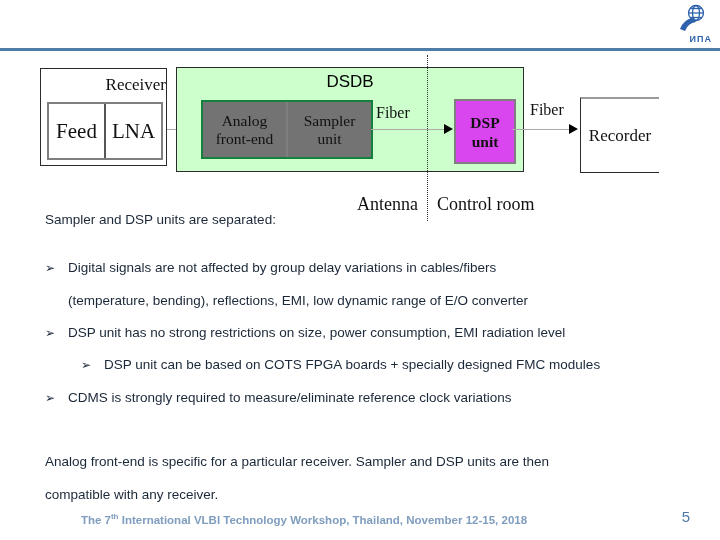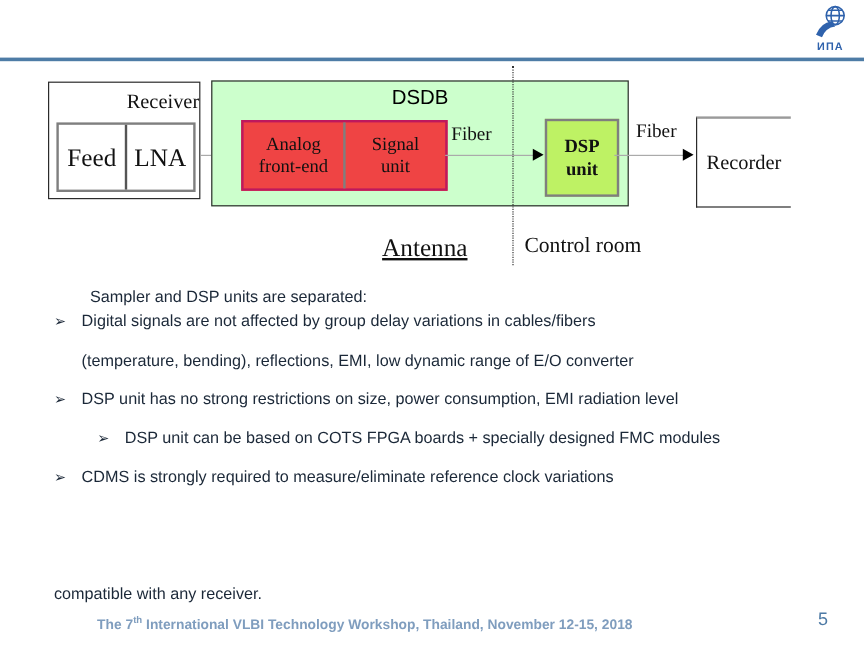--- a/index.html
+++ b/index.html
@@ -8,21 +8,21 @@
     font-family:"Liberation Sans",sans-serif;overflow:hidden;
   }
   
   .slide-title{
     position:absolute;left:30px;top:14px;
     font-size:19px;font-weight:bold;color:#9e3b3a;letter-spacing:0px;
   }
   .header-rule{
     position:absolute;left:0;top:48px;width:720px;height:3px;background:#4e7ca6;
   }
-  .logo{position:absolute;right:8px;top:3px;width:40px;height:44px;text-align:center;}
+  .logo{position:absolute;right:8px;top:3px;width:40px;height:44px;text-align:right;}
   .logo svg{display:block;margin:0 auto;}
   .logo-text{font-size:9px;font-weight:bold;color:#2f62ac;line-height:8px;letter-spacing:1px;}
   
   .diagram{position:absolute;left:0;top:0;width:720px;height:225px;font-family:"Liberation Serif","DejaVu Serif",serif;color:#111;}
   .receiver-box{
     position:absolute;left:40px;top:68px;width:127px;height:98px;
     background:#fff;border:1.5px solid #2b2b2b;box-sizing:border-box;
   }
   .receiver-title{position:absolute;top:6px;left:0;width:100%;text-align:right;font-size:17px;}
   .feed-lna{
@@ -34,27 +34,27 @@
   .dsdb-box{
     position:absolute;left:176px;top:67px;width:348px;height:105px;
     background:#ccffcc;border:1.2px solid #2b2b2b;box-sizing:border-box;
   }
   .dsdb-title{
     position:absolute;top:4px;left:0;width:100%;text-align:center;
     font-family:Liberation Sans, sans-serif;font-size:17px;color:#000;
   }
   .afe-sampler{
     position:absolute;left:24px;top:32px;width:168px;height:55px;
-    border:2px solid #be185d;background:#ef4444;display:flex;
+    border:2px solid #15803d;background:#737373;display:flex;
   }
   .unit-cell{flex:1;display:flex;flex-direction:column;align-items:center;justify-content:center;font-size:15.5px;line-height:18px;}
   .unit-cell.first{border-right:2px solid #7f7f7f;}
   .dsp-box{
     position:absolute;left:277px;top:31px;width:58px;height:61px;
-    border:2px solid #7f7f7f;background:#bef264;display:flex;flex-direction:column;
+    border:2px solid #7f7f7f;background:#d946ef;display:flex;flex-direction:column;
     align-items:center;justify-content:center;font-size:15.5px;font-weight:bold;line-height:19px;
   }
   .fiber-label-1{position:absolute;left:199px;top:36px;font-size:16px;}
   .fiber-label-2{position:absolute;left:530px;top:101px;font-size:16px;}
   .recorder-box{
     position:absolute;left:580px;top:97px;width:79px;height:76px;
     border-top:2px solid #9a9a9a;border-left:1.5px solid #2b2b2b;border-bottom:1.5px solid #2b2b2b;
     box-sizing:border-box;display:flex;align-items:center;justify-content:center;font-size:17px;
   }
   .conn{position:absolute;height:1px;background:#aaa;}
@@ -65,21 +65,21 @@
     position:absolute;width:0;height:0;
     border-top:5px solid transparent;border-bottom:5px solid transparent;border-left:9px solid #000;
   }
   .ah-1{left:188px;top:124px;}
   .ah-2{left:444px;top:124px;}
   .ah-3{left:569px;top:124px;}
   .site-divider{
     position:absolute;left:427px;top:55px;height:166px;width:0;
     border-left:1.6px dotted #333;
   }
-  .antenna-label{position:absolute;left:290px;top:194px;width:128px;text-align:center;font-size:21px;text-decoration:underline;}
+  .antenna-label{position:absolute;left:290px;top:194px;width:128px;text-align:right;font-size:18px;}
   .control-room-label{position:absolute;left:437px;top:194px;font-size:18px;}
   
   .body-text{position:absolute;left:0;top:0;width:720px;height:540px;color:#1b2838;font-size:13.5px;}
   .tline{position:absolute;left:45px;white-space:nowrap;}
   .bullet-glyph{display:inline-block;width:23px;font-size:12px;color:#1b2838;}
   .cont-line{padding-left:23px;}
   
   .footer-text{
     position:absolute;left:0;top:512px;width:608px;text-align:center;
     font-size:11.5px;font-weight:bold;color:#7f9dbe;
@@ -123,21 +123,21 @@
     <div class="arrowhead ah-1"></div>
 
     <div class="dsdb-box">
       <div class="dsdb-title">DSDB</div>
       <div class="afe-sampler">
         <div class="unit-cell first">
           <span>Analog</span>
           <span>front-end</span>
         </div>
         <div class="unit-cell">
-          <span>Signal</span>
+          <span>Sampler</span>
           <span>unit</span>
         </div>
       </div>
       <div class="fiber-label-1">Fiber</div>
       <div class="dsp-box">
         <span>DSP</span>
         <span>unit</span>
       </div>
     </div>
 
@@ -149,39 +149,40 @@
     <div class="fiber-label-2">Fiber</div>
 
     <div class="recorder-box">Recorder</div>
 
     <div class="site-divider"></div>
     <div class="antenna-label">Antenna</div>
     <div class="control-room-label">Control room</div>
   </div>
 
   <div class="body-text">
-    <div class="tline" style="top:240px;margin-left:30px;">Sampler and DSP units are separated:</div>
+    <div class="tline" style="top:212px;">Sampler and DSP units are separated:</div>
 
     <div class="tline" style="top:260px;">
       <span class="bullet-glyph">➢</span><span>Digital signals are not affected by group delay variations in cables/fibers</span>
     </div>
     <div class="tline cont-line" style="top:293px;">(temperature, bending), reflections, EMI, low dynamic range of E/O converter</div>
 
     <div class="tline" style="top:325px;">
       <span class="bullet-glyph">➢</span><span>DSP unit has no strong restrictions on size, power consumption, EMI radiation level</span>
     </div>
 
     <div class="tline" style="top:357px;margin-left:36px;">
       <span class="bullet-glyph">➢</span><span>DSP unit can be based on COTS FPGA boards + specially designed FMC modules</span>
     </div>
 
     <div class="tline" style="top:390px;">
       <span class="bullet-glyph">➢</span><span>CDMS is strongly required to measure/eliminate reference clock variations</span>
     </div>
 
+    <div class="tline" style="top:454px;">Analog front-end is specific for a particular receiver. Sampler and DSP units are then</div>
     <div class="tline" style="top:487px;">compatible with any receiver.</div>
   </div>
 
   <div class="footer-text">
     <span>The 7</span><sup>th</sup><span> International VLBI Technology Workshop, Thailand, November 12-15, 2018</span>
   </div>
   <div class="page-number">5</div>
 
 </div>
 

